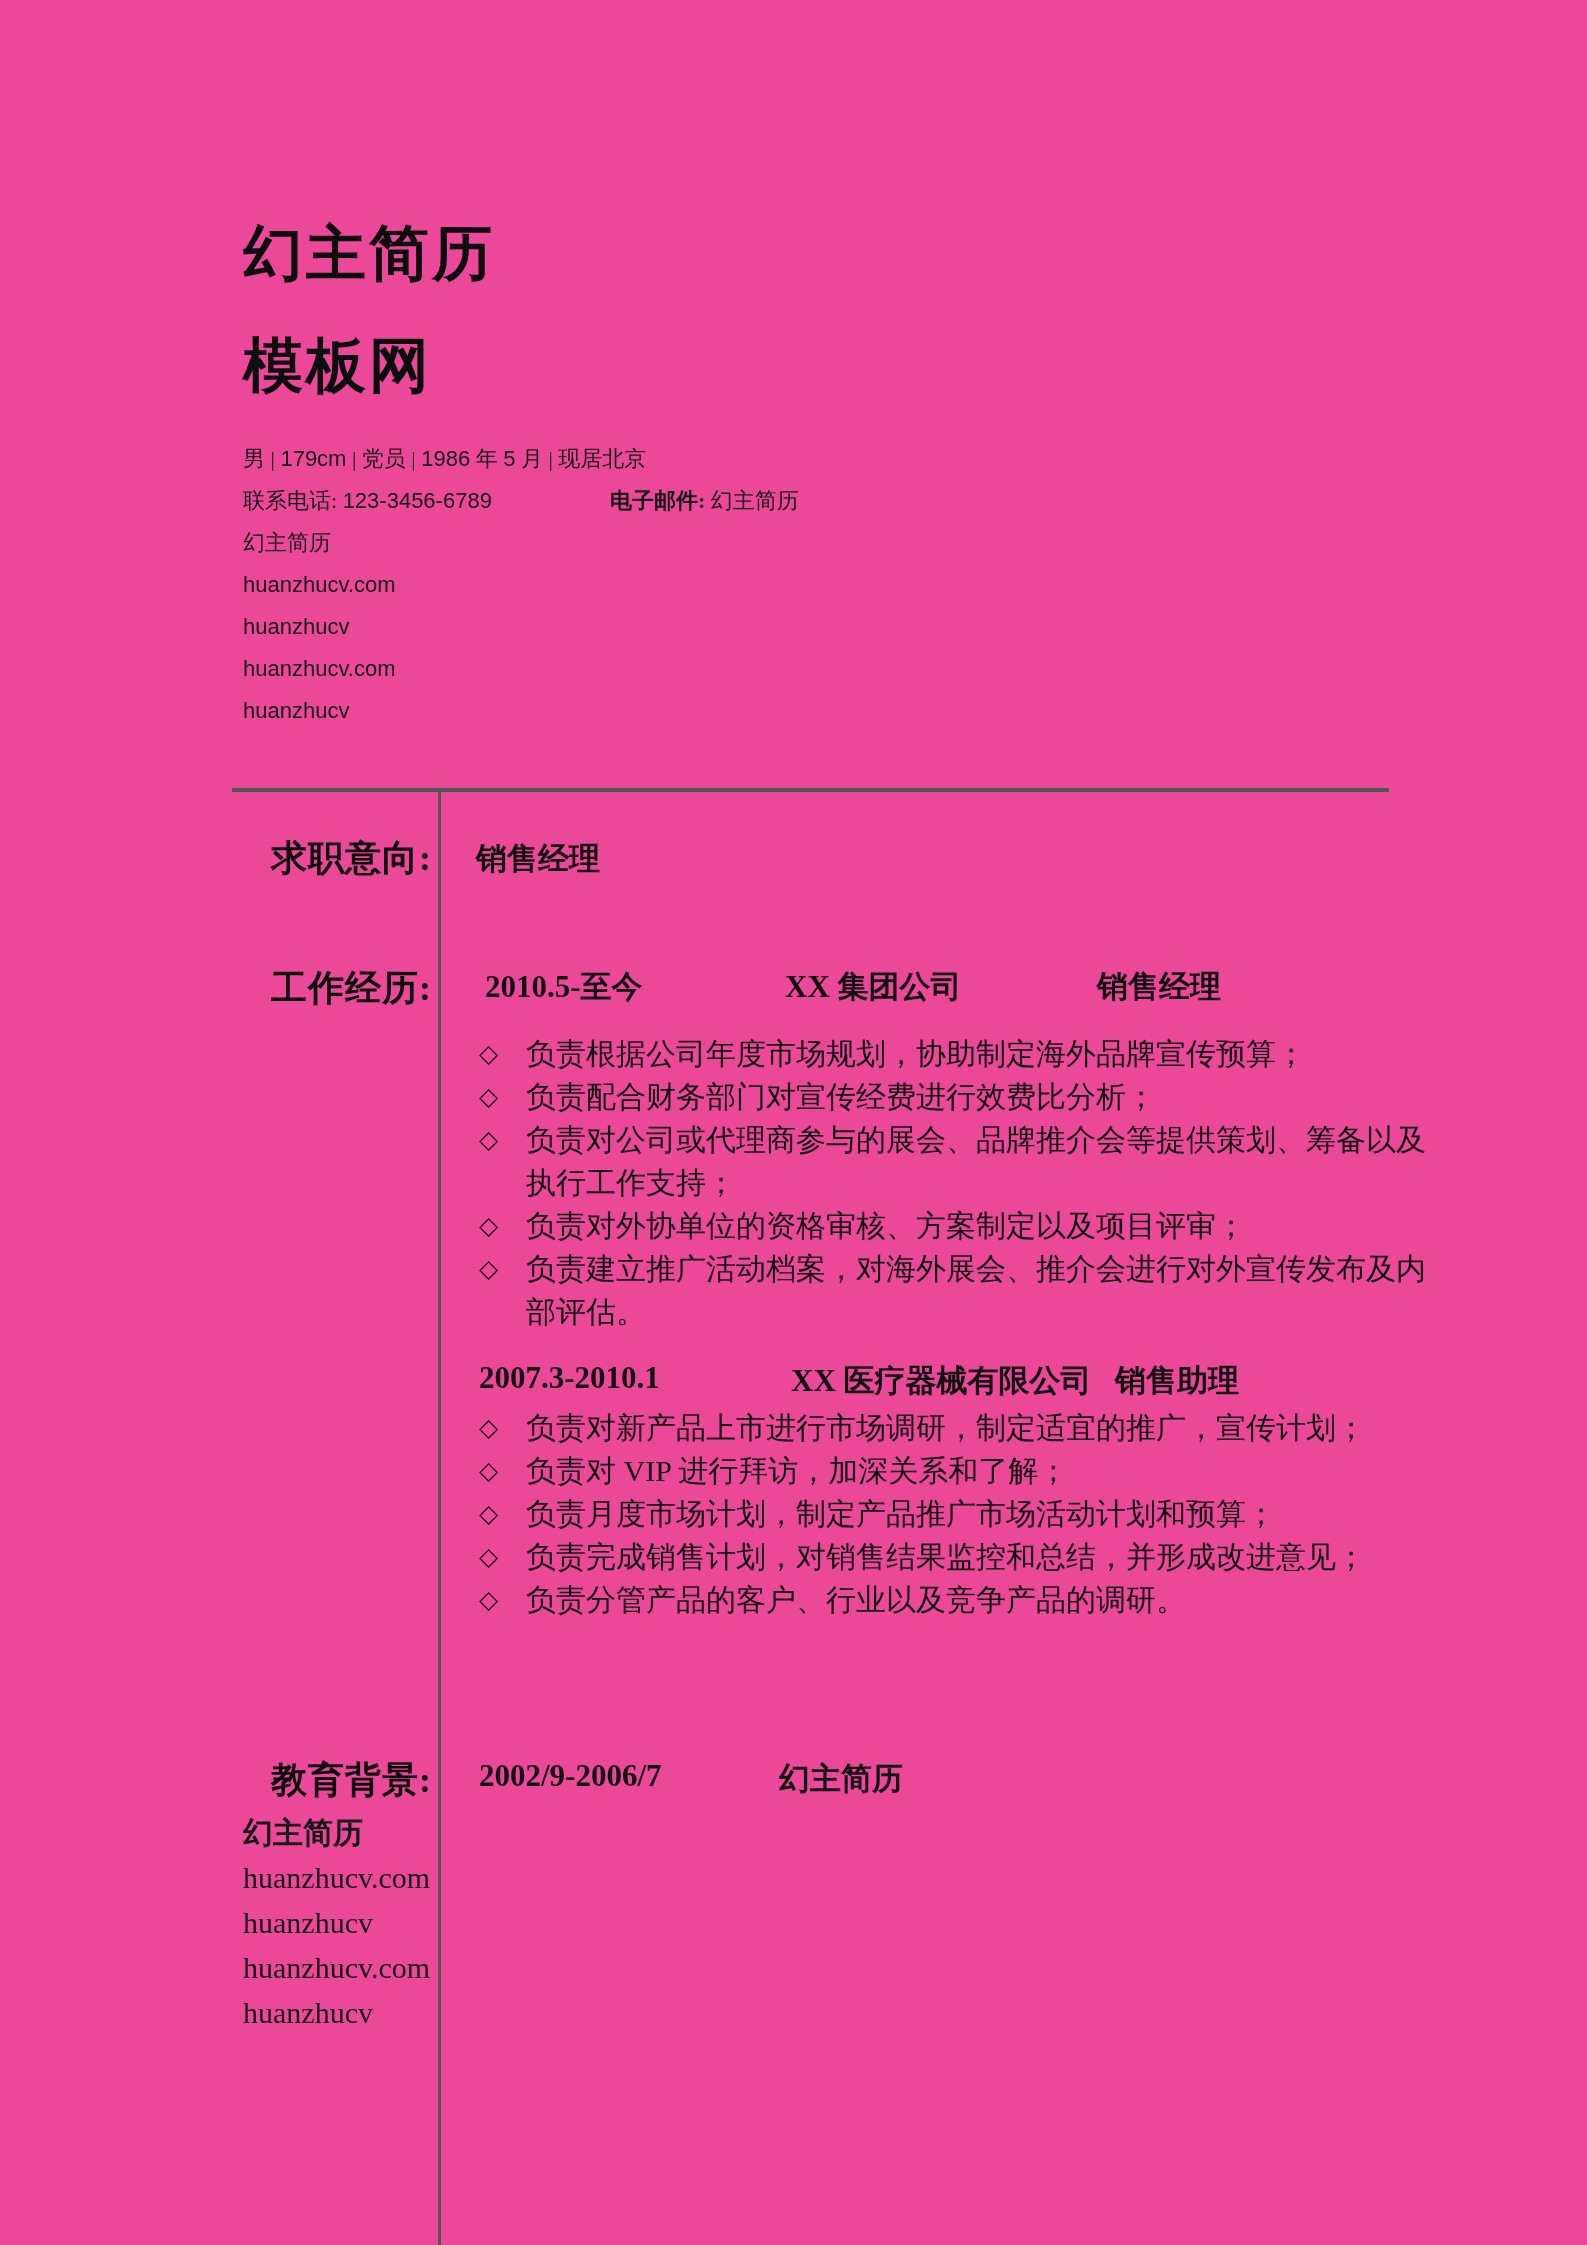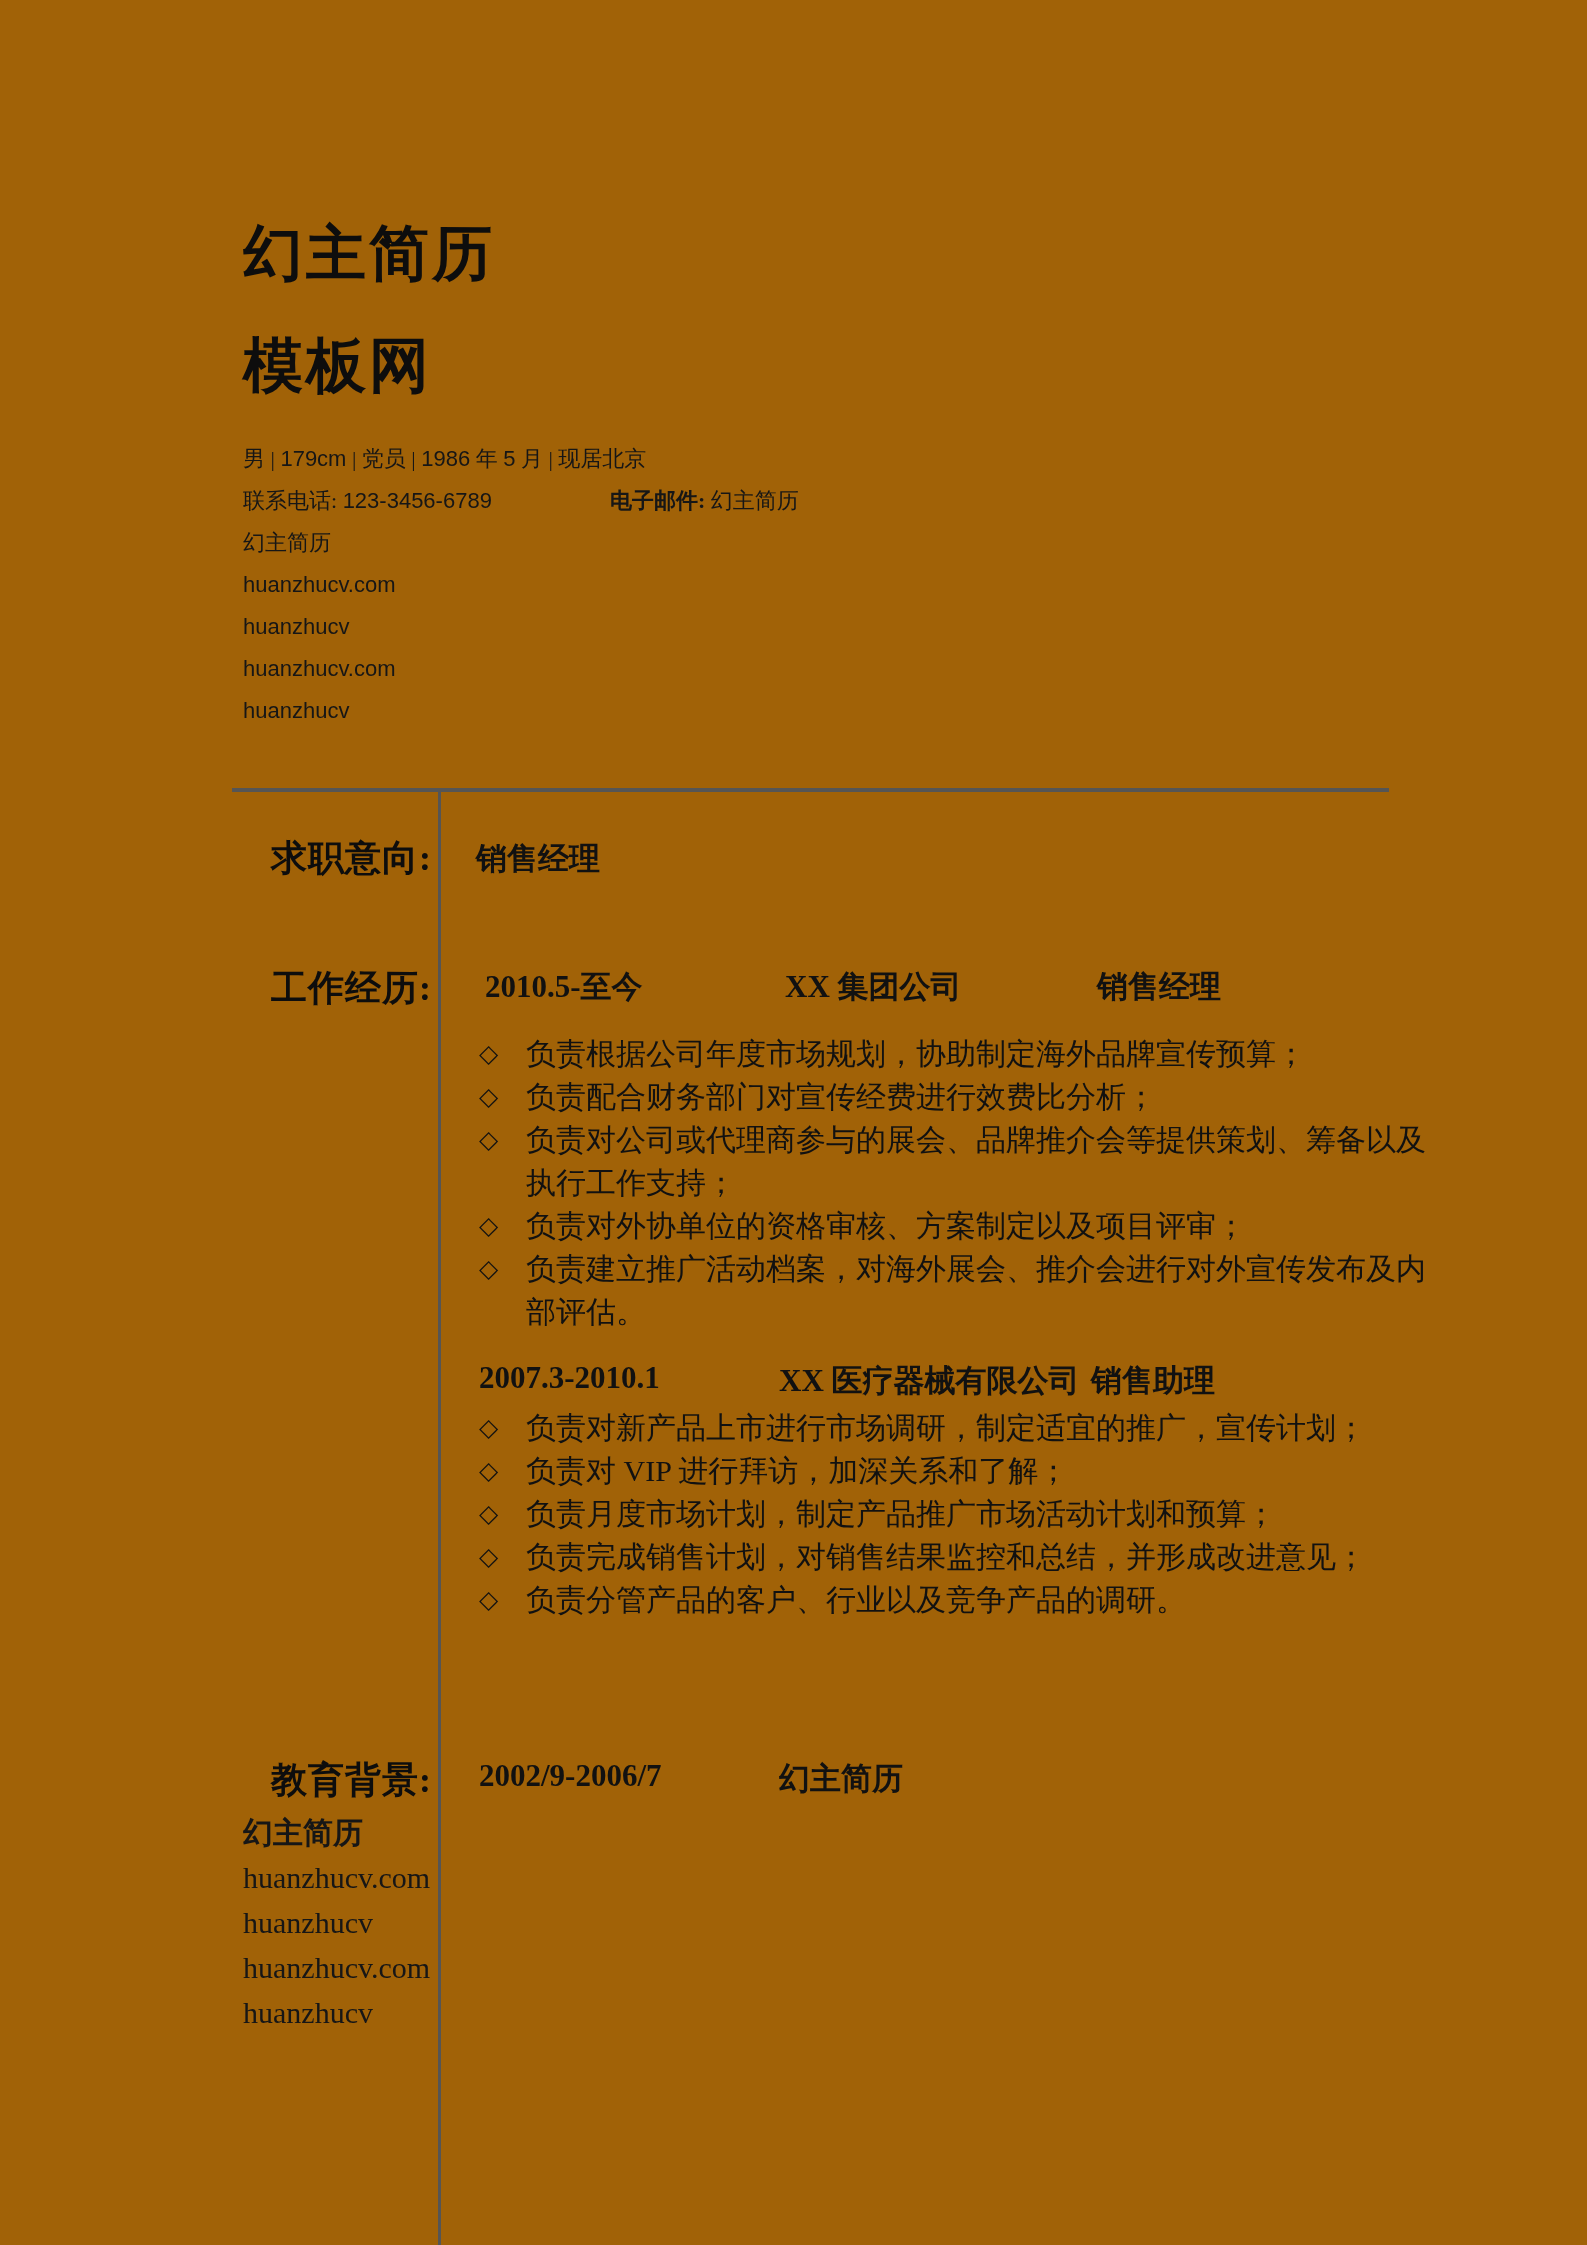--- a/index.html
+++ b/index.html
@@ -1,18 +1,18 @@
 <!DOCTYPE html>
 <html><head>
 <meta charset="utf-8">
 <style>
   * { margin:0; padding:0; box-sizing:border-box; }
   html,body { background:#ffffff; }
   .page {
-    position:relative; width:1587px; height:2245px; background:#a16207;
+    position:relative; width:1587px; height:2245px; background:#ec4899;
     color:#111; font-family:"Liberation Serif","DejaVu Serif",serif;
     overflow:hidden;
     padding-left:8px;
   }
   .sans { font-family:"Liberation Sans","DejaVu Sans",sans-serif; }
 
   
   .brand {
     position:absolute; left:243px; top:198px;
     font-family:"Liberation Sans","DejaVu Sans",sans-serif;
@@ -47,21 +47,21 @@
   .lbl-education { top:1756px; }
 
   
   .objective-value { position:absolute; left:476px; top:838px; font-size:31px; font-weight:bold; }
   .job-header {
     position:absolute; left:479px; width:960px;
     display:grid; grid-template-columns:300px 312px auto;
     font-size:31px; font-weight:bold; white-space:nowrap;
   }
   .job1-header { top:966px;margin-left:6px; }
-  .job2-header { top:1360px; }
+  .job2-header { top:1360px;gap:12px; }
   .edu-header  { top:1758px; font-weight:bold; }
 
   .bullets { position:absolute; left:479px; width:958px; font-size:30px; line-height:43px; }
   .job1-bullets { top:1032px; }
   .job2-bullets { top:1406px; }
   .bullet { display:flex; }
   .diamond {
     flex:none; width:47px; font-family:"DejaVu Sans","Liberation Sans",sans-serif;
     font-size:25px; line-height:43px;
   }

